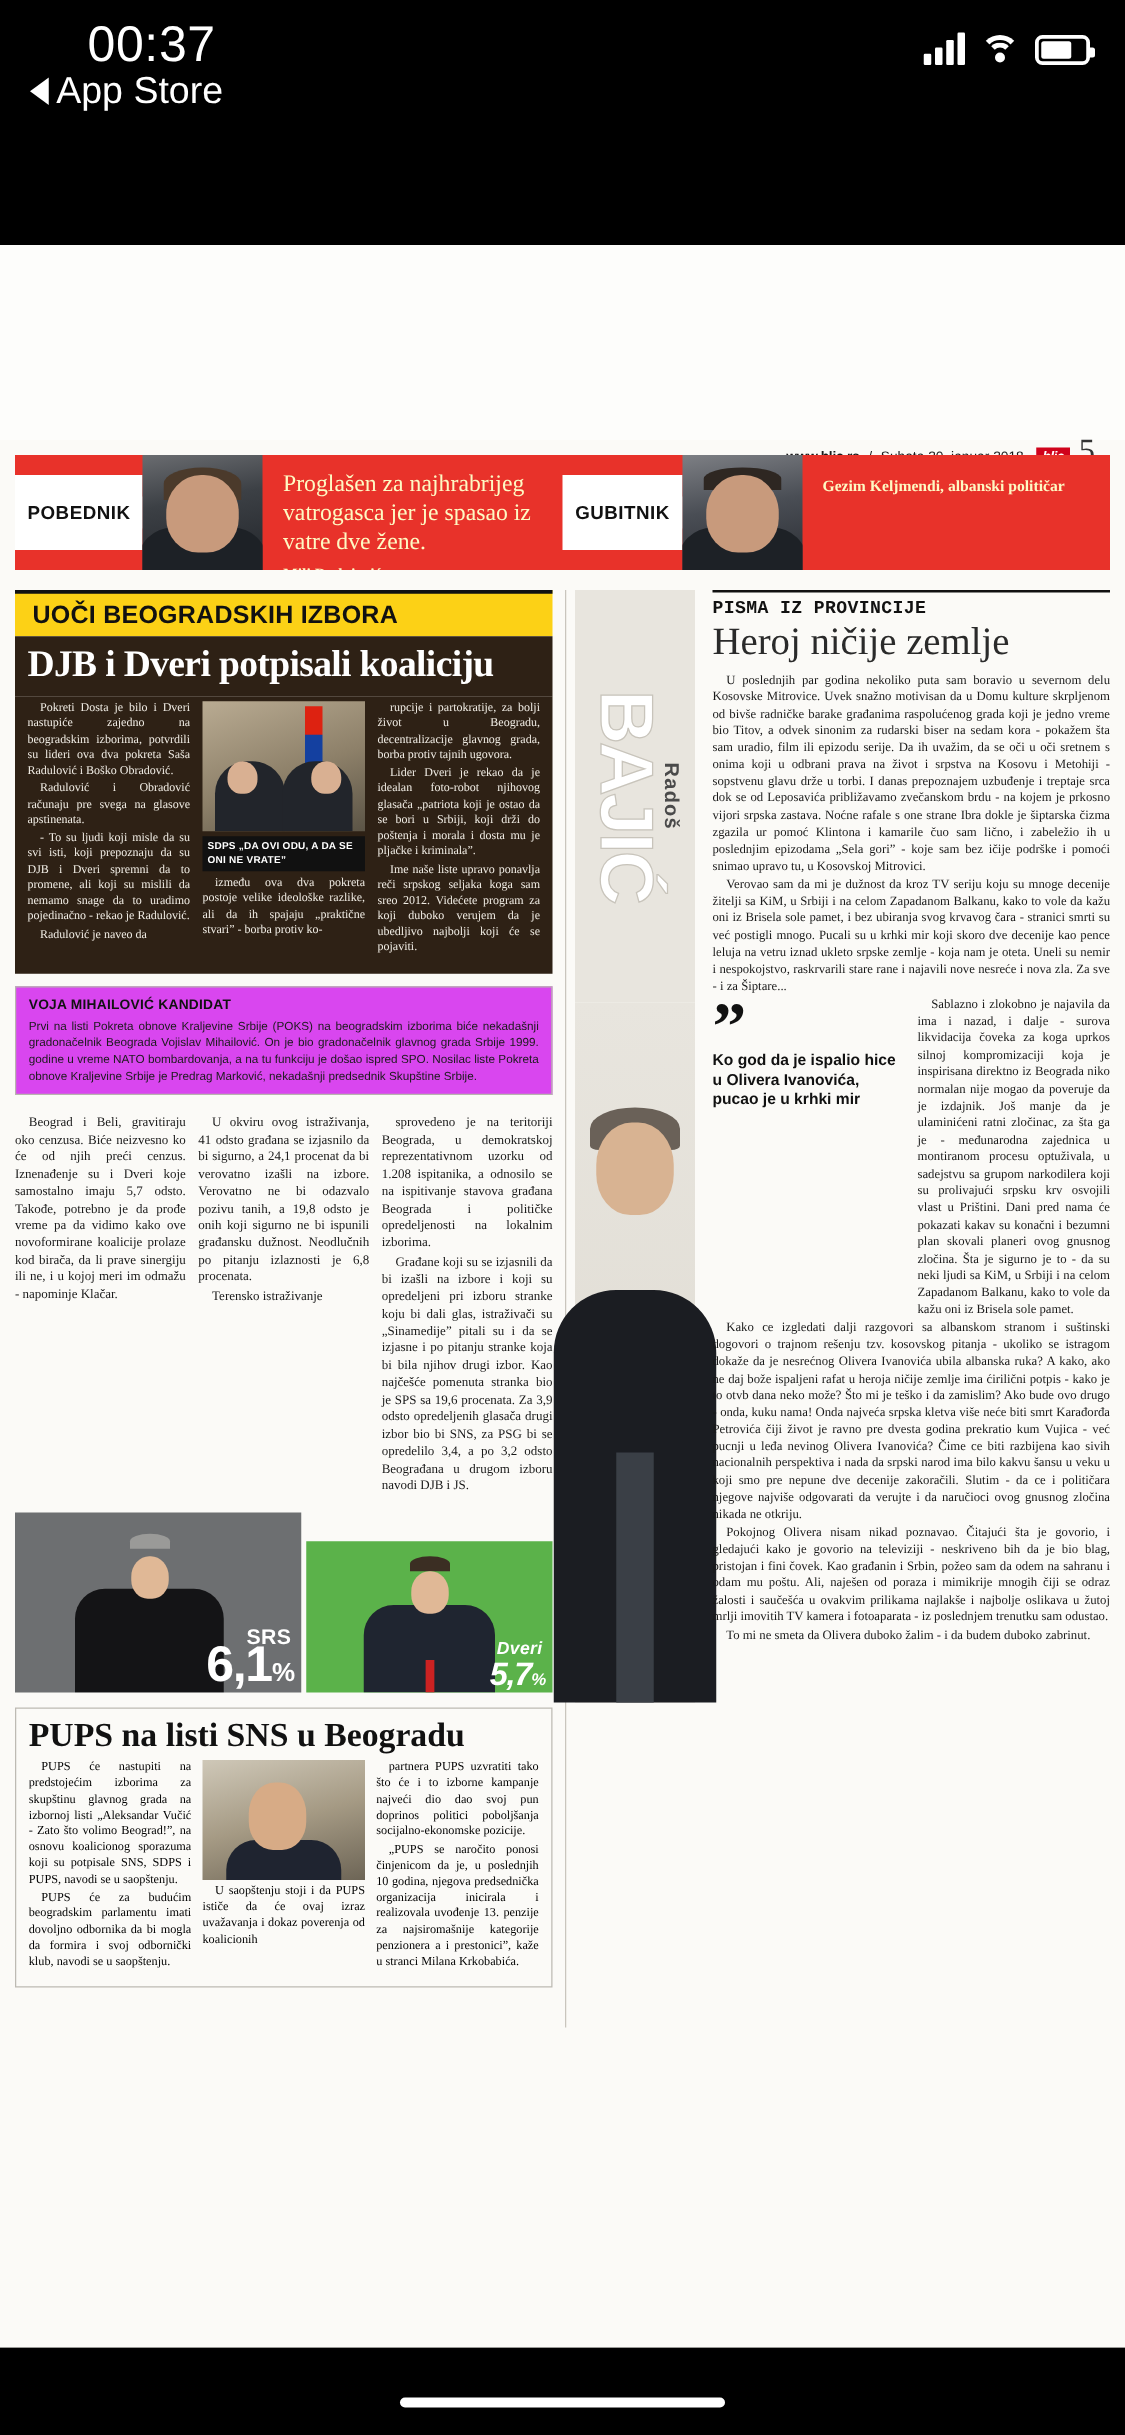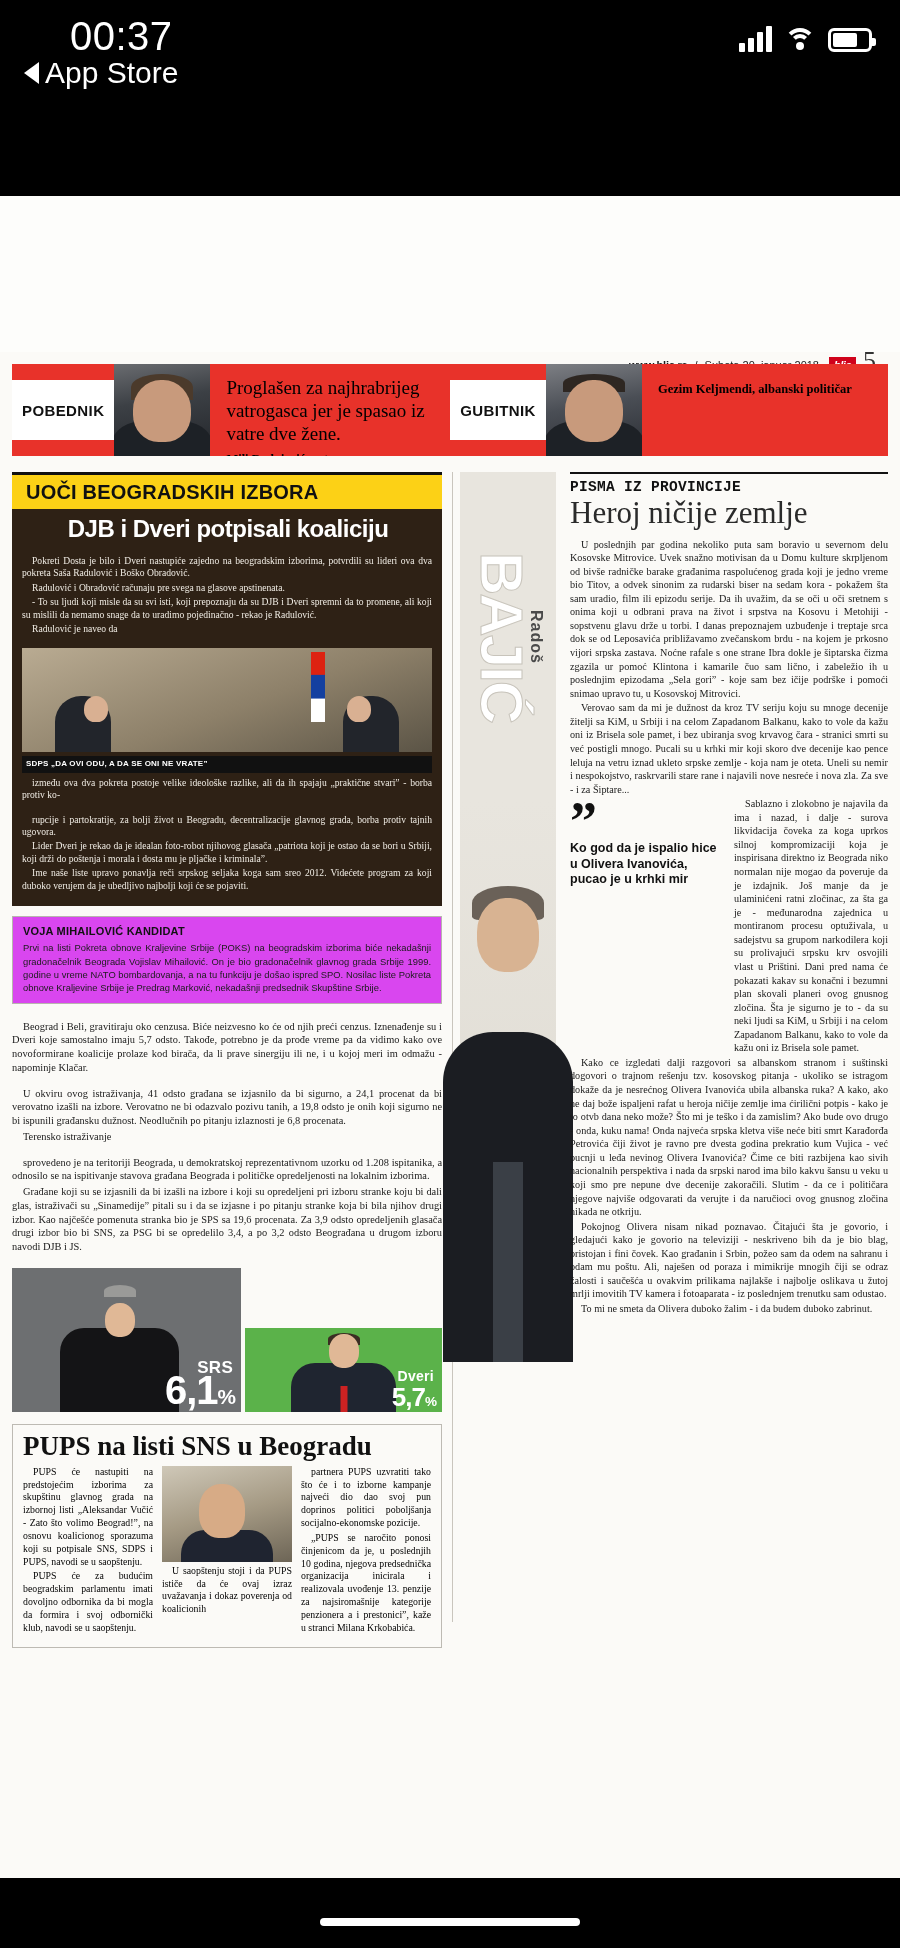--- a/index.html
+++ b/index.html
@@ -131,21 +131,21 @@
   .ban-photo .hair {
     position: absolute; left: 50%; top: 10px; transform: translateX(-50%);
     width: 62px; height: 26px; border-radius: 50% 50% 0 0; background: #4b3a2b;
   }
   .ban-photo.p2 .hair { background: #2e2722; height: 18px; }
   .ban-photo .body {
     position: absolute; left: 50%; bottom: 0; transform: translateX(-50%);
     width: 104px; height: 34px; border-radius: 28px 28px 0 0;
     background: #1d2126;
   }
-  .ban-text { flex: 1; padding: 12px 16px 6px 16px; color: #000000; }
+  .ban-text { flex: 1; padding: 12px 16px 6px 16px; color: #fef9c3; }
   .ban-line {
     font-family: "Liberation Serif", serif;
     font-size: 19px; line-height: 1.22; font-weight: 400;
   }
   .ban-credit {
     margin-top: 6px; font-size: 12.5px; font-weight: 700;
     font-family: "Liberation Serif", serif;
   }
 
   
@@ -157,26 +157,26 @@
   
   .kicker {
     background: #fcd116; color: #111;
     font-family: "Liberation Sans", sans-serif;
     font-weight: 800; font-size: 20px; letter-spacing: 0.2px;
     padding: 6px 10px 5px 14px;
     border-top: 3px solid #111;
   }
   .headline-band { background: #2e2115; padding: 8px 8px 10px 10px; }
   .headline {
-    color: #fff; font-family: Liberation Sans, sans-serif;
-    font-weight: 700; font-size: 24px; line-height: 1; letter-spacing: -0.5px; text-align: center;
+    color: #fff; font-family: Liberation Serif, serif;
+    font-weight: 700; font-size: 30px; line-height: 1; letter-spacing: -0.5px;
   }
   .article-body { background: #2e2115; color: #f0ece4; padding: 4px 10px 12px 10px; }
 
-  .three { display: flex; gap: 10px; flex-direction: column; }
+  .three { display: flex; gap: 10px; }
   .tcol { flex: 1; }
   .tcol p {
     font-size: 9.6px; line-height: 1.30; text-align: justify;
     text-indent: 10px; margin-bottom: 2px;
     font-family: "Liberation Serif", serif;
   }
   .art-photo {
     width: 100%; height: 104px; margin-bottom: 4px;
     background: linear-gradient(160deg,#b9ab92 0%,#8d8069 55%,#5b5446 100%);
     position: relative; overflow: hidden;
@@ -222,21 +222,21 @@
   .white-body p {
     font-size: 10.4px; line-height: 1.32; text-align: justify;
     text-indent: 11px; margin-bottom: 2px;
   }
 
   
   .parties { display: flex; align-items: flex-end; gap: 4px; margin-top: 6px; }
   .pcard { position: relative; overflow: hidden; color: #fff; }
   .pcard.ds { flex: 1.08; height: 132px; background: #7d3f8f; }
   .pcard.srs { flex: 1.0; height: 144px; background: #6d6f71; }
-  .pcard.dveri { flex: 0.86; height: 84px; background: #5bb24a; }
+  .pcard.dveri { flex: 0.86; height: 121px; background: #5bb24a; font-style: italic; }
   .pcard .ph {
     position: absolute; left: -4px; bottom: 0; width: 64%; height: 100%;
   }
   .pcard .ph .sh {
     position: absolute; left: 8%; bottom: 0; width: 84%; height: 58%;
     background: #21242a; border-radius: 24px 24px 0 0;
   }
   .pcard.ds .ph .sh { background: #2b3038; }
   .pcard.srs .ph { left: 16%; width: 62%; }
   .pcard.srs .ph .sh { background: #141416; }

